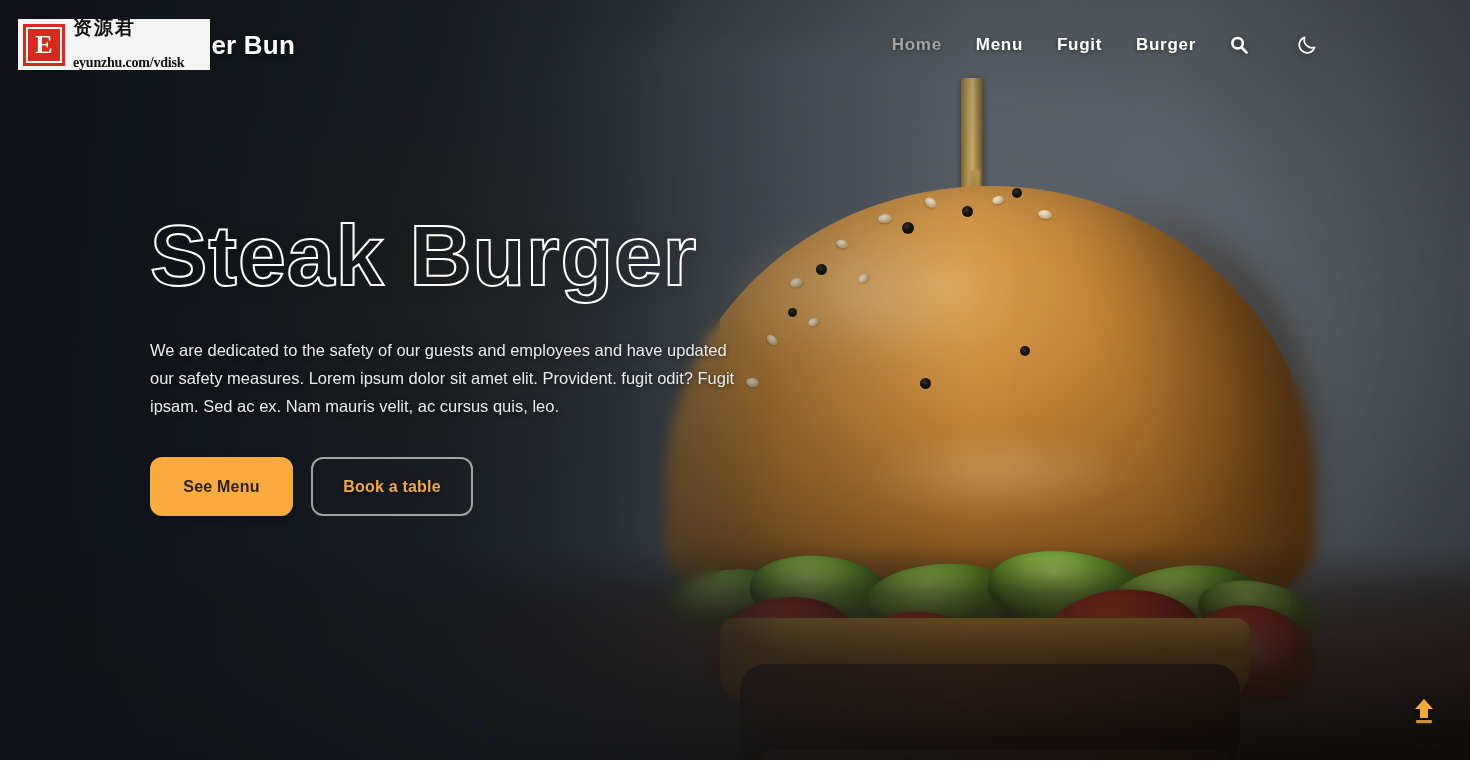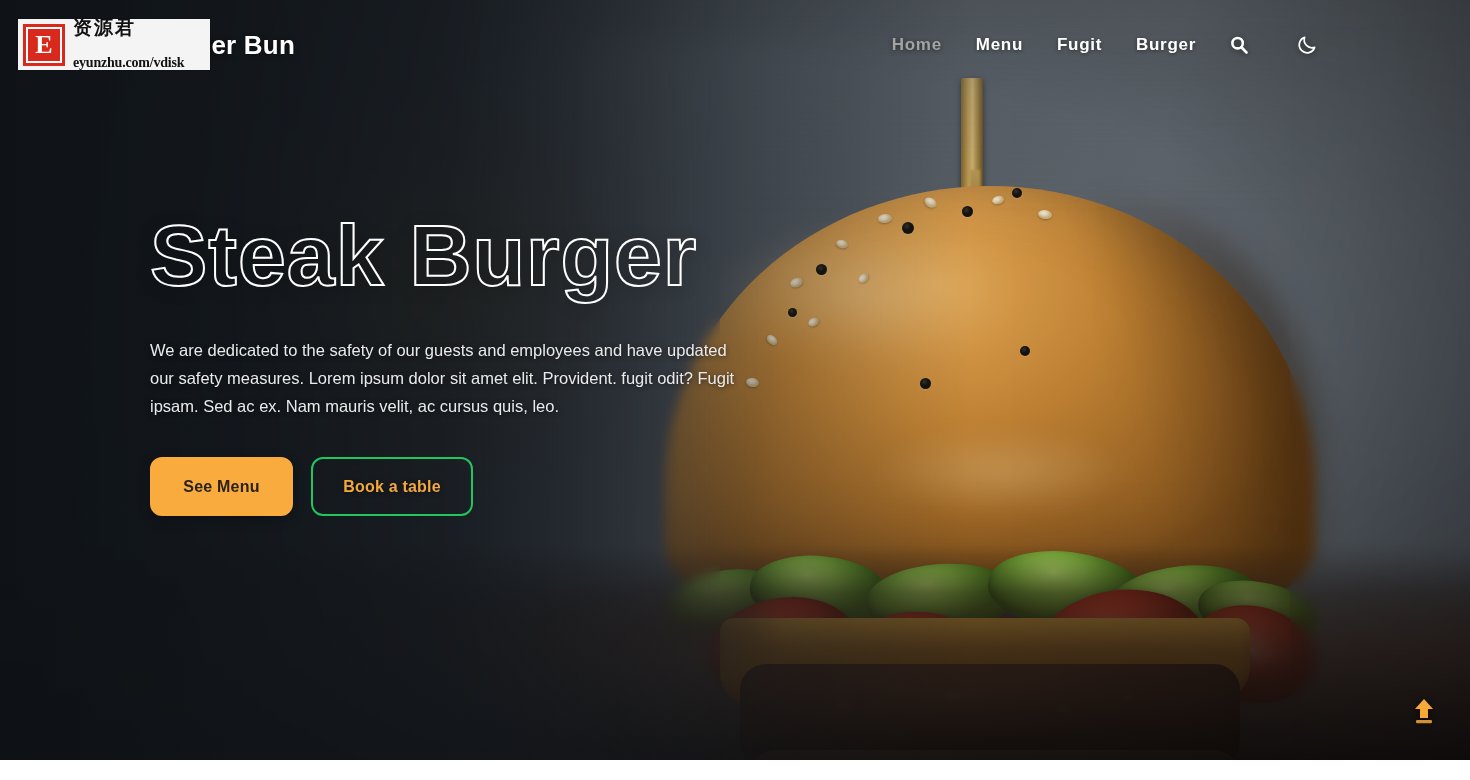--- a/index.html
+++ b/index.html
@@ -274,21 +274,21 @@
   }
   .btn-primary {
     width:143px;
     background:#f9ac3d; color:#2a2118;
     border:2px solid #f9ac3d;
     box-shadow:0 3px 12px rgba(0,0,0,.32);
   }
   .btn-ghost {
     width:162px;
     background:transparent; color:#f4a93c;
-    border:2px solid #22c55e;
+    border:2px solid #a3a3a3;
     text-shadow:0 1px 4px rgba(0,0,0,.5);
   }
 
   
   .scroll-top {
     position:absolute; right:32px; bottom:32px;
     width:28px; height:34px; z-index:45;
     display:flex; align-items:center; justify-content:center;
     color:#f6a937; cursor:pointer;
     filter:drop-shadow(0 1px 4px rgba(0,0,0,.6));

